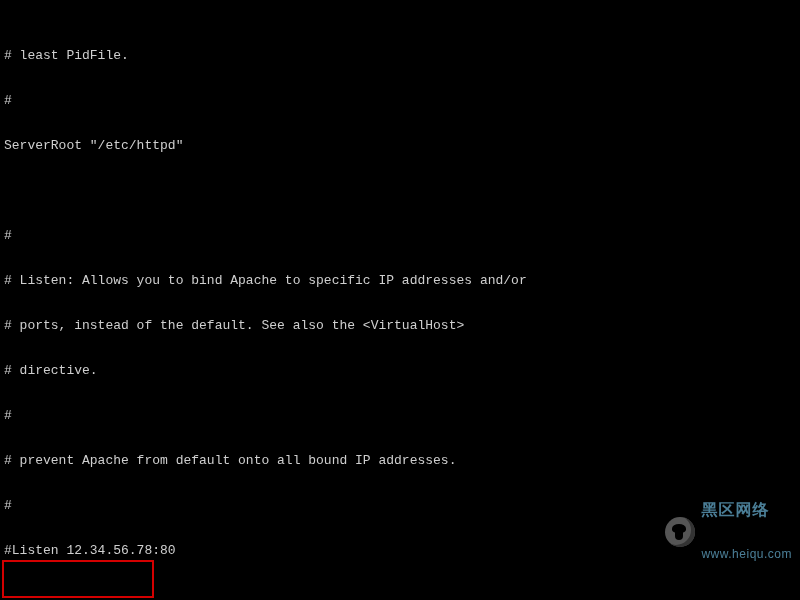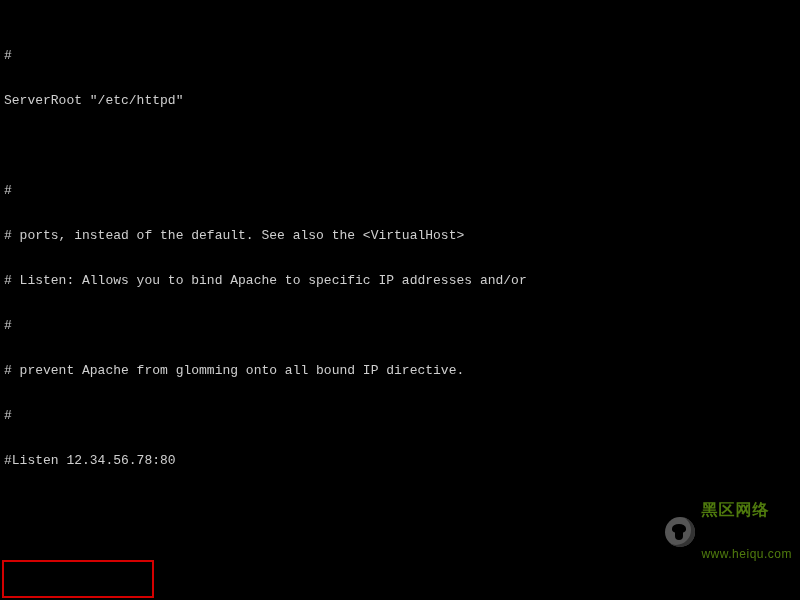--- a/index.html
+++ b/index.html
@@ -34,21 +34,21 @@
     pointer-events: none;
   }
   
   .watermark {
     position: absolute;
     right: 8px;
     bottom: 8px;
     opacity: 0.6;
     display: flex;
     align-items: center;
-    color: #84cc16;
+    color: #7dd3fc;
     font-family: Arial, sans-serif;
     pointer-events: none;
   }
   .wm-logo {
     width: 30px;
     height: 30px;
     border-radius: 50%;
     background: #8e8e8e;
     position: relative;
     margin-right: 6px;
@@ -71,28 +71,30 @@
     border-radius: 0 0 6px 6px;
   }
   .wm-text .t1 { font-size: 16px; font-weight: bold; letter-spacing: 1px; }
   .wm-text .t2 { font-size: 12px; letter-spacing: 0.5px; }
 </style>
 </head>
 <body>
 
 <div class="terminal">
   
+  <span class="line"># least PidFile.</span>
   <span class="line">#</span>
   <span class="line">ServerRoot "/etc/httpd"</span>
   <span class="line"></span>
   <span class="line">#</span>
+  <span class="line"># Listen: Allows you to bind Apache to specific IP addresses and/or</span>
   <span class="line"># ports, instead of the default. See also the &lt;VirtualHost&gt;</span>
-  <span class="line"># Listen: Allows you to bind Apache to specific IP addresses and/or</span>
+  <span class="line"># directive.</span>
   <span class="line">#</span>
-  <span class="line"># prevent Apache from glomming onto all bound IP directive.</span>
+  <span class="line"># prevent Apache from default onto all bound IP addresses.</span>
   <span class="line">#</span>
   <span class="line">#Listen 12.34.56.78:80</span>
   
   
   
   
   
   
   
   

